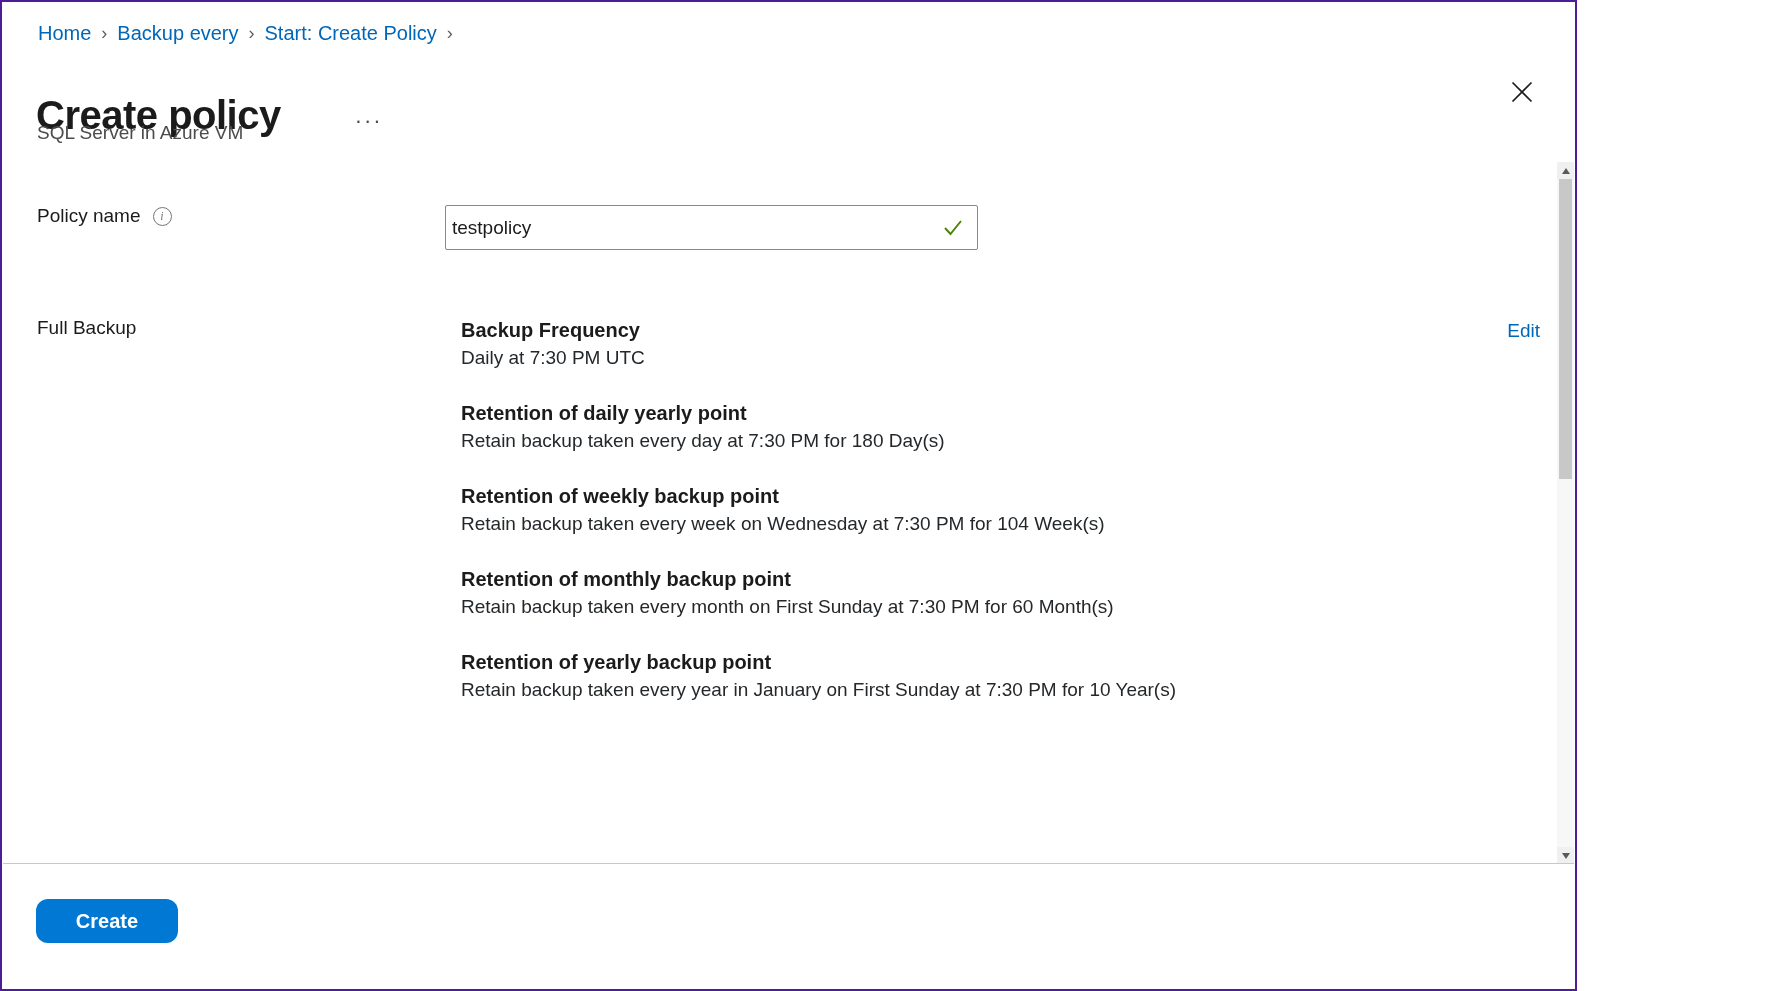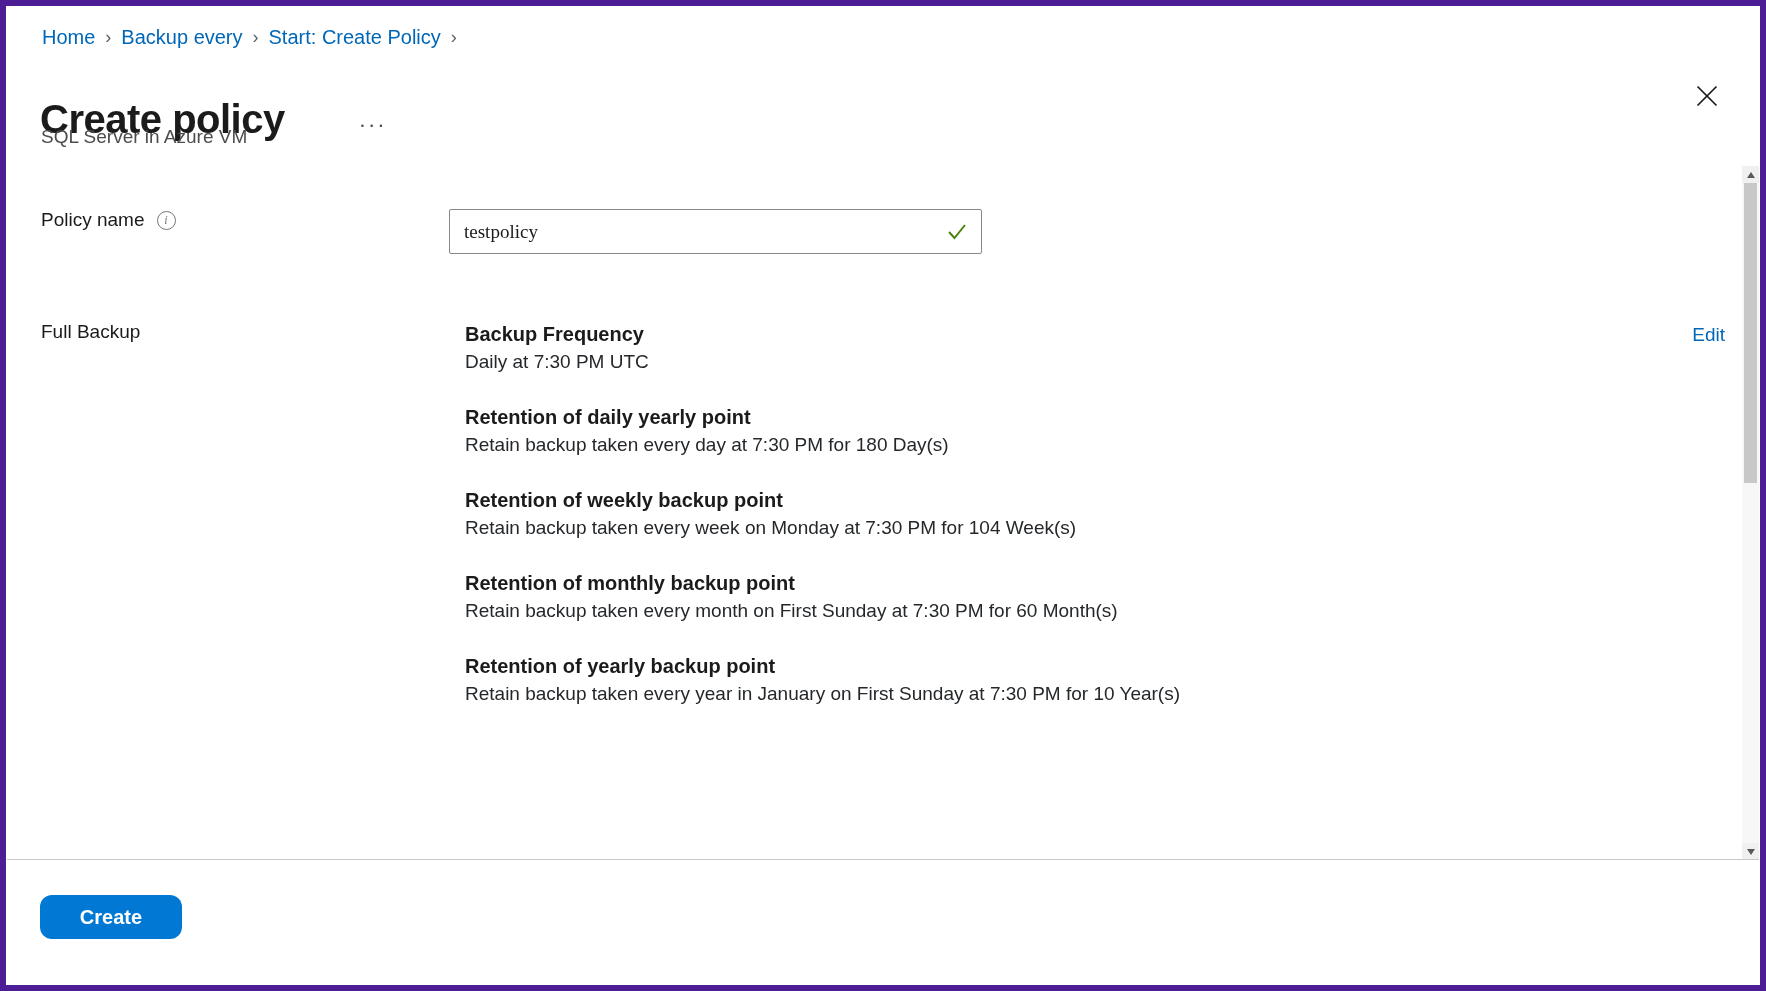--- a/index.html
+++ b/index.html
@@ -8,24 +8,24 @@
     background: #ffffff;
   }
   body {
     font-family: "Liberation Sans", sans-serif;
     color: #1b1b1b;
     -webkit-font-smoothing: antialiased;
   }
 
   #app {
     position: relative;
-    width: 1766px;
+    width: 1577px;
     height: 991px;
     box-sizing: border-box;
-    border: 6px solid #4c1d95;
+    border: 2px solid #4c1d95;
     background: #ffffff;
     overflow: hidden;
   }
 
   
   .breadcrumb {
     position: absolute;
     top: 18px;
     left: 36px;
     display: flex;
@@ -149,22 +149,22 @@
     position: relative;
     width: 533px;
     height: 45px;
   }
   .text-input {
     width: 100%;
     height: 100%;
     box-sizing: border-box;
     border: 1px solid #8a8886;
     border-radius: 2px;
-    padding: 0 44px 0 14px;
-    font-family: Liberation Serif, serif;
+    padding: 0 44px 0 6px;
+    font-family: Liberation Sans, sans-serif;
     font-size: 19px;
     color: #1b1b1b;
     background: #ffffff;
     outline: none;
   }
   .valid-check {
     position: absolute;
     right: 14px;
     top: 50%;
     transform: translateY(-50%);
@@ -338,21 +338,21 @@
               <div class="sum-text">Daily at 7:30 PM UTC</div>
             </div>
 
             <div class="sum-group">
               <div class="sum-head">Retention of daily yearly point</div>
               <div class="sum-text">Retain backup taken every day at 7:30 PM for 180 Day(s)</div>
             </div>
 
             <div class="sum-group">
               <div class="sum-head">Retention of weekly backup point</div>
-              <div class="sum-text">Retain backup taken every week on Monday at 7:30 PM for 104 Week(s)</div>
+              <div class="sum-text">Retain backup taken every week on Wednesday at 7:30 PM for 104 Week(s)</div>
             </div>
 
             <div class="sum-group">
               <div class="sum-head">Retention of monthly backup point</div>
               <div class="sum-text">Retain backup taken every month on First Sunday at 7:30 PM for 60 Month(s)</div>
             </div>
 
             <div class="sum-group">
               <div class="sum-head">Retention of yearly backup point</div>
               <div class="sum-text">Retain backup taken every year in January on First Sunday at 7:30 PM for 10 Year(s)</div>

